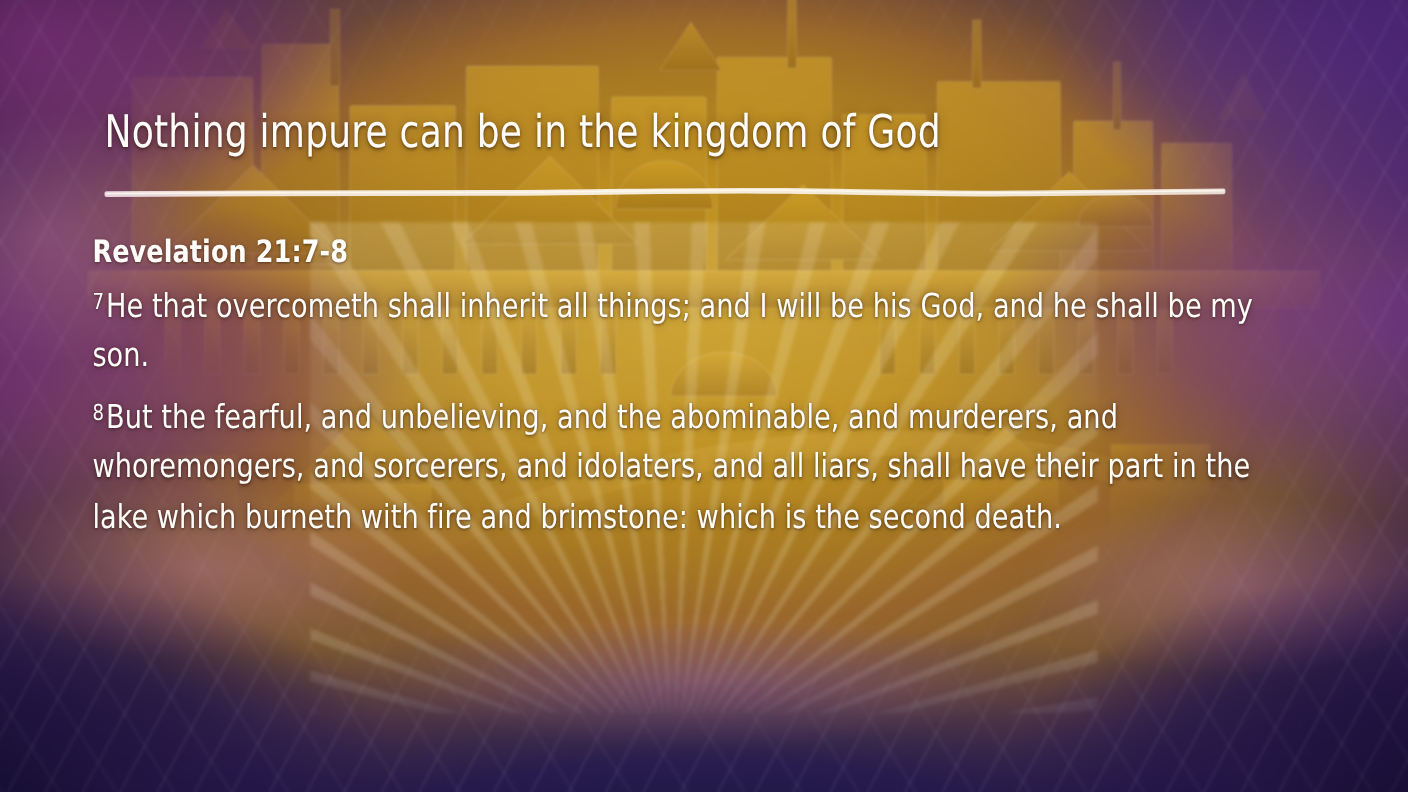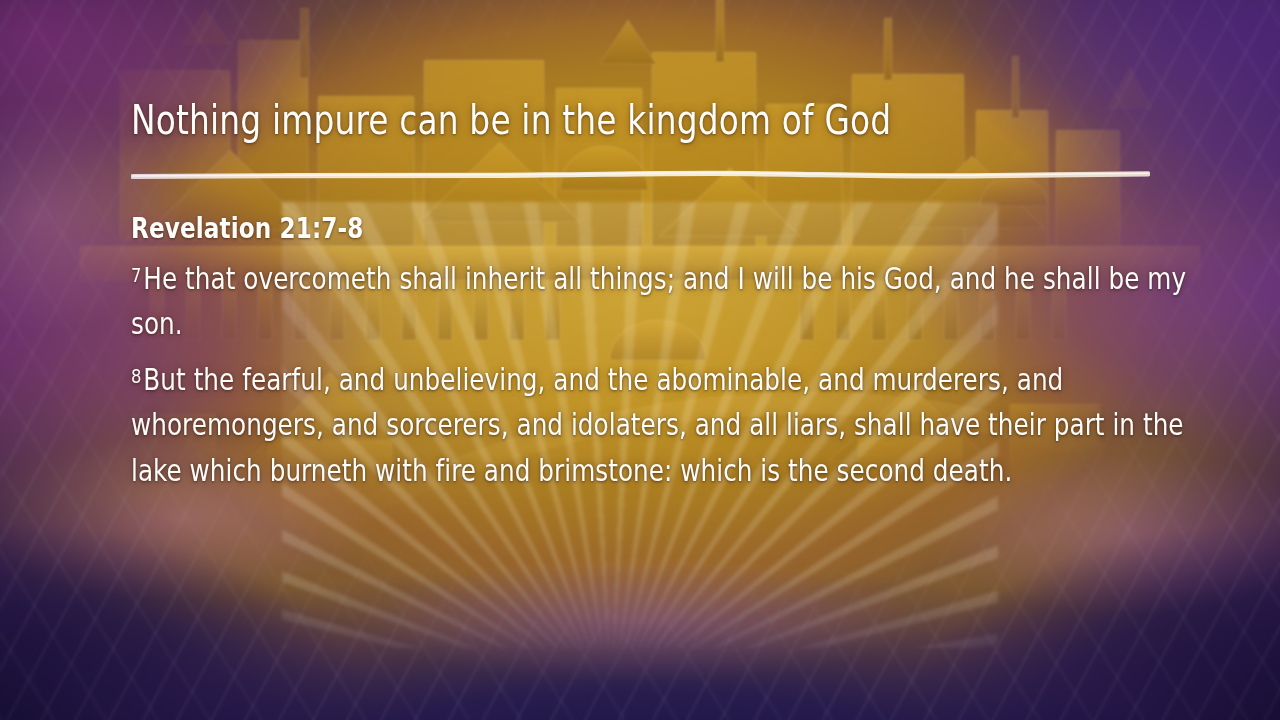--- a/index.html
+++ b/index.html
@@ -112,21 +112,21 @@
   .bg-vignette {
     position: absolute; inset: 0;
     background:
       radial-gradient(ellipse 78% 82% at 50% 46%, rgba(0,0,0,0) 52%, rgba(20,8,34,0.34) 84%, rgba(12,6,28,0.6) 100%);
   }
   .bg-soft { position: absolute; inset: -2%; backdrop-filter: blur(1.2px); }
 
   
   .content {
     position: absolute;
-    left: 0; top: 0; right: 0; bottom: 0; margin-left: 36px;
+    left: 0; top: 0; right: 0; bottom: 0;
   }
 
   .title {
     position: absolute;
     left: 95px;
     top: 70px;
     width: 1070px;
     color: #fdfcf8;
     font-family: "Liberation Sans Narrow", "DejaVu Sans Condensed", "Liberation Sans", sans-serif;
     font-size: 41px;
@@ -144,21 +144,21 @@
     left: 95px;
     top: 163px;
     width: 1019px;
     height: 24px;
     pointer-events: none;
   }
   .divider svg { display: block; width: 100%; height: 100%; }
 
   .body-block {
     position: absolute;
-    left: 95px;
+    left: 84px;
     top: 212px;
     width: 1085px;
   }
 
   .scripture-ref {
     color: #fefdfa;
     font-family: "Liberation Sans Narrow", "DejaVu Sans Condensed", "Liberation Sans", sans-serif;
     font-size: 28px;
     font-weight: 700;
     letter-spacing: .1px;

